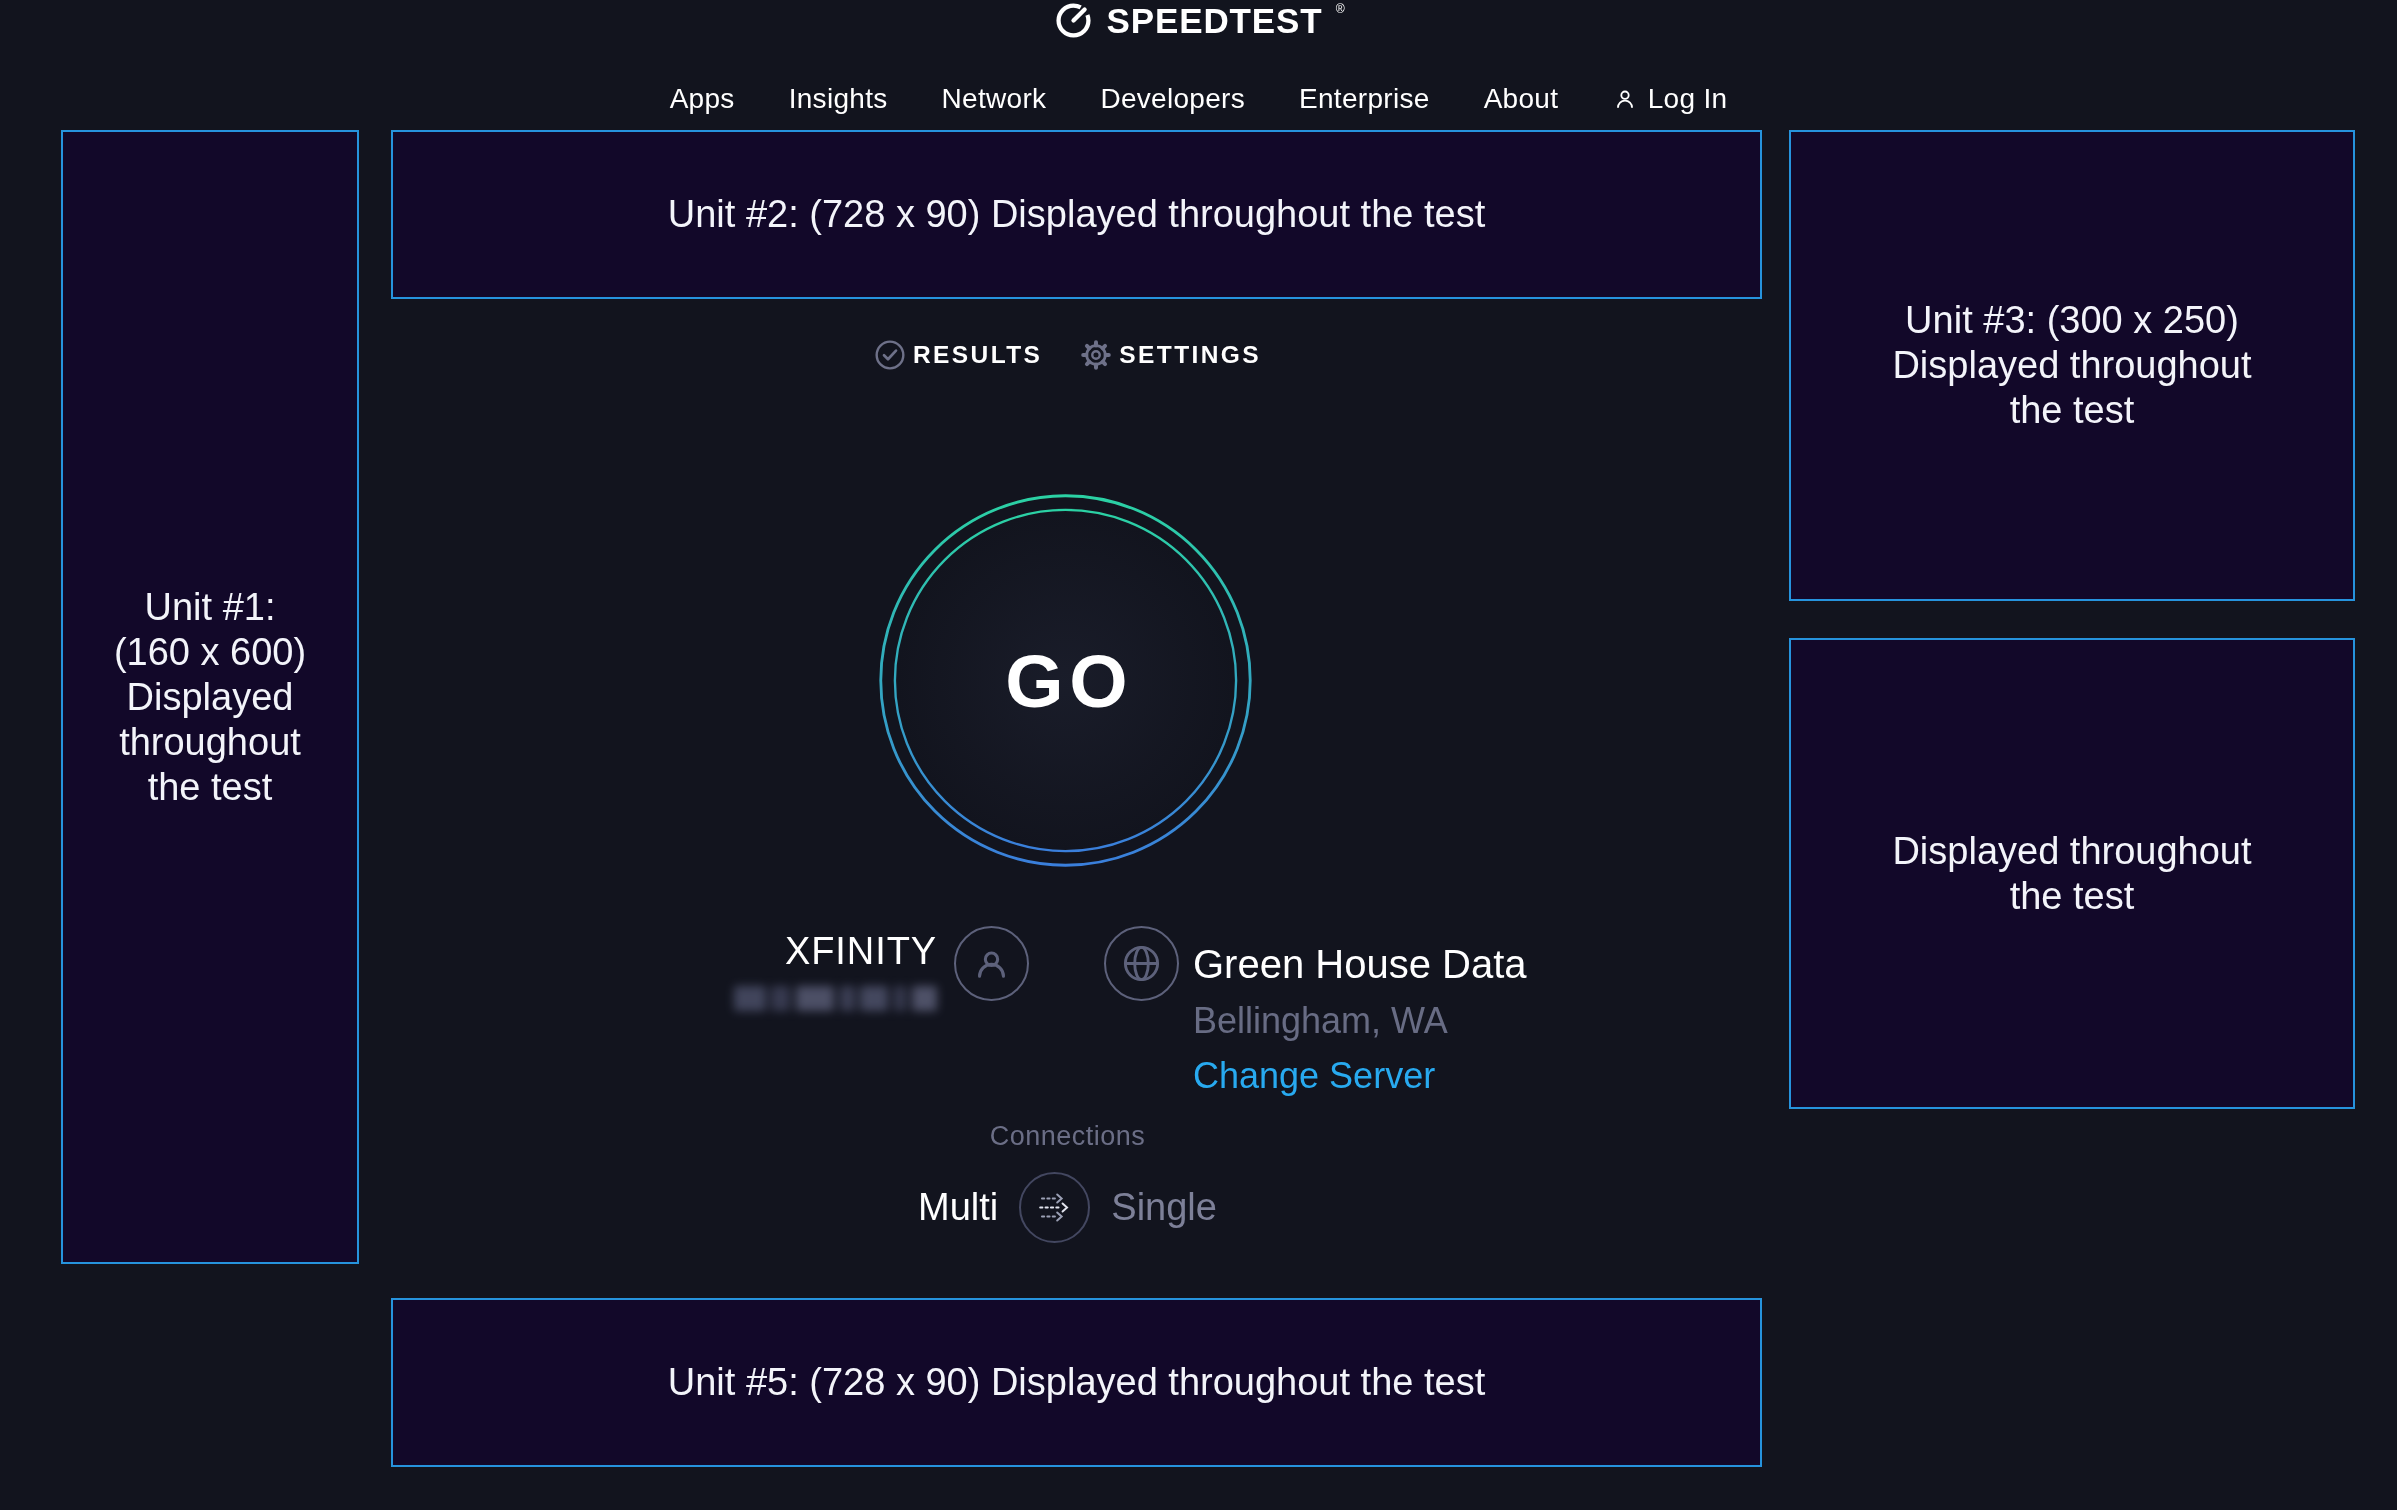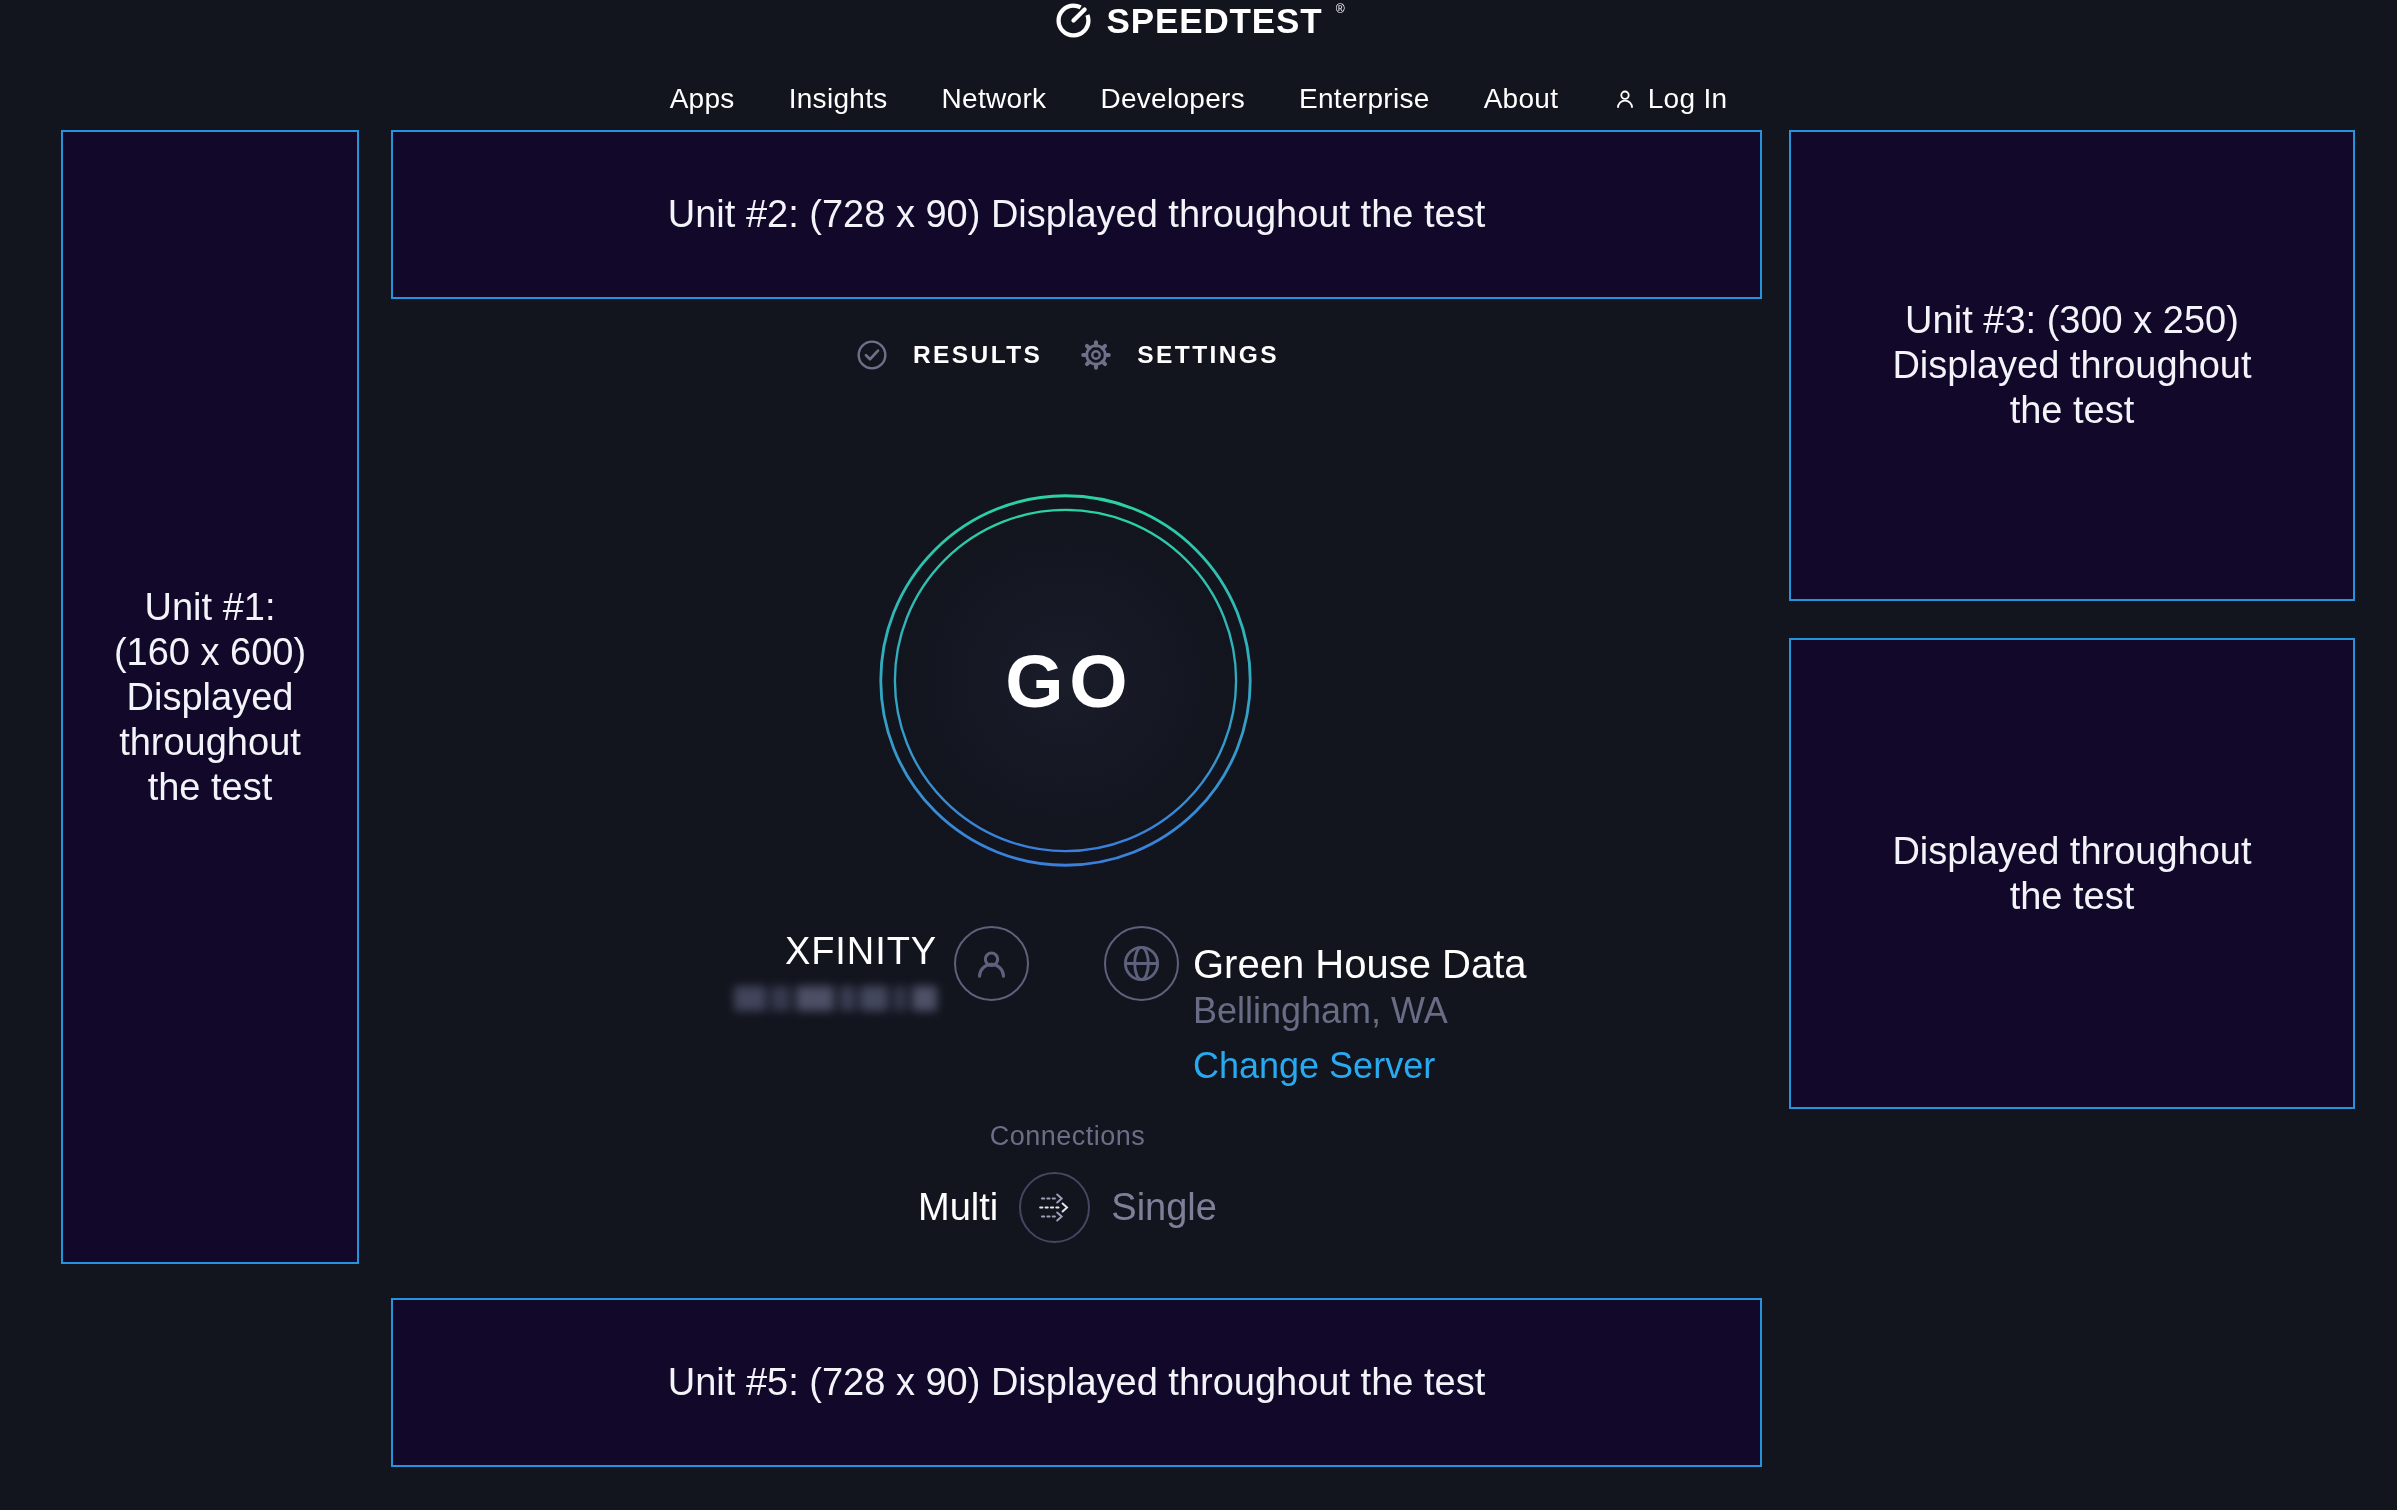--- a/index.html
+++ b/index.html
@@ -28,21 +28,21 @@
     text-align:center;color:#f3f4fa;font-size:38px;line-height:45px;cursor:pointer;margin-left:9px;}
   #ad1{left:52px;top:130px;width:298px;height:1134px;}
   #ad2{left:382px;top:130px;width:1371px;height:169px;}
   #ad3{left:1780px;top:130px;width:566px;height:471px;}
   #ad4{left:1780px;top:638px;width:566px;height:471px;}
   #ad5{left:382px;top:1298px;width:1371px;height:169px;}
 
   
   .tabs{position:absolute;left:382px;top:339px;width:1371px;
     display:flex;justify-content:center;align-items:center;gap:38px;}
-  .tab{display:flex;align-items:center;gap:25px;color:#ffffff;
+  .tab{display:flex;align-items:center;gap:7px;color:#ffffff;
     font-size:24.5px;font-weight:bold;letter-spacing:2.4px;cursor:pointer;}
   .tab svg{display:block;}
 
   
   .go{position:absolute;left:877px;top:492px;width:377px;height:377px;cursor:pointer;}
   .go svg{position:absolute;inset:0;}
   .go .go-label{position:absolute;inset:0;display:flex;align-items:center;justify-content:center;
     color:#ffffff;font-size:75px;font-weight:bold;letter-spacing:5.6px;padding-left:7.5px;}
 
   
@@ -50,21 +50,21 @@
   .isp-name{color:#ffffff;font-size:38px;font-weight:500;letter-spacing:0.9px;white-space:nowrap;}
   .isp-redacted{margin-top:13px;display:flex;gap:5.6px;justify-content:flex-end;
     filter:blur(4.7px);opacity:.92;}
   .isp-redacted span{height:24.5px;border-radius:2.8px;display:inline-block;}
   .round-icon{position:absolute;width:75px;height:75px;border:2.8px solid #5d617b;
     border-radius:50%;box-sizing:border-box;display:flex;align-items:center;justify-content:center;}
   #ispAvatar{left:954px;top:926px;}
   #serverGlobe{left:1104px;top:926px;}
   .server-col{position:absolute;left:1193px;top:942px;}
   .server-name{color:#ffffff;font-size:40px;font-weight:500;white-space:nowrap;}
-  .server-loc{color:#686c84;font-size:36px;margin-top:3px;white-space:nowrap;}
+  .server-loc{color:#686c84;font-size:36px;margin-top:13px;white-space:nowrap;}
   .server-change{color:#28aaf0;font-size:36px;font-weight:500;margin-top:13px;
     display:inline-block;cursor:pointer;}
 
   
   .conn-label{position:absolute;left:382px;top:1121px;width:1371px;text-align:center;
     color:#6b6e86;font-size:27px;letter-spacing:0.5px;}
   .conn-row{position:absolute;left:382px;top:1172px;width:1371px;
     display:flex;align-items:center;justify-content:center;gap:21px;font-size:38px;}
   .conn-multi{color:#ffffff;cursor:pointer;}
   .conn-single{color:#7d8098;cursor:pointer;}

